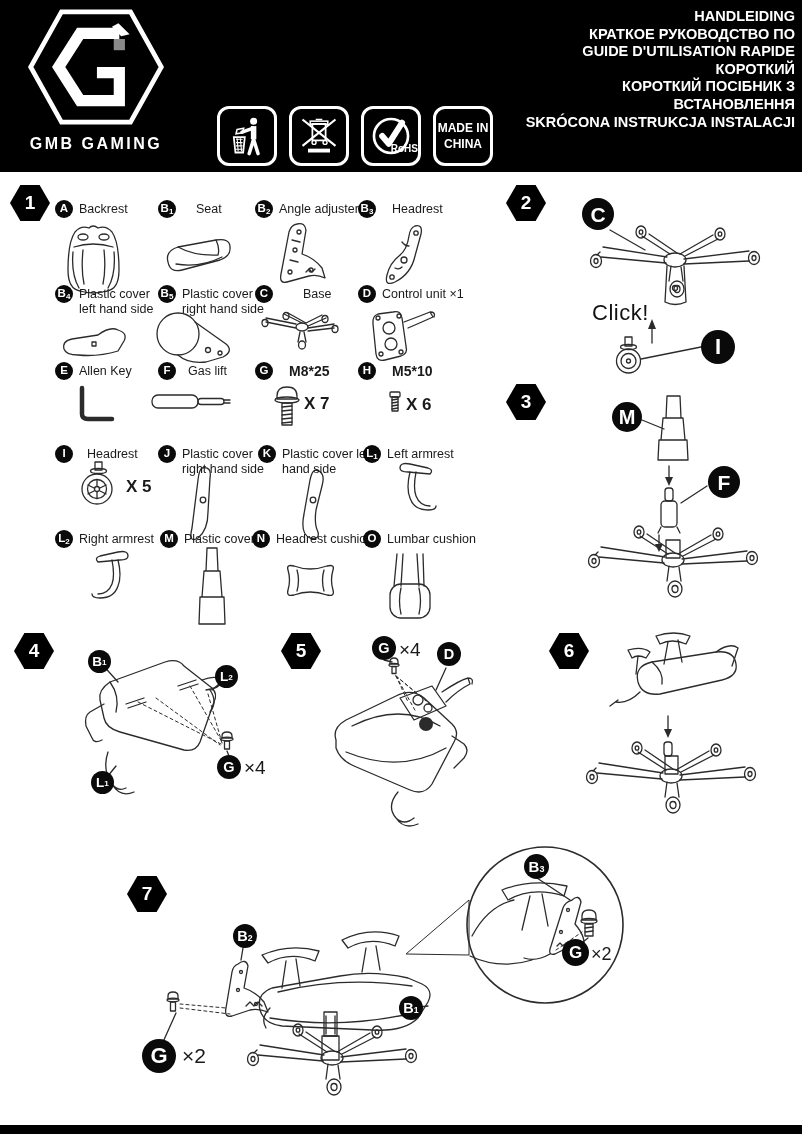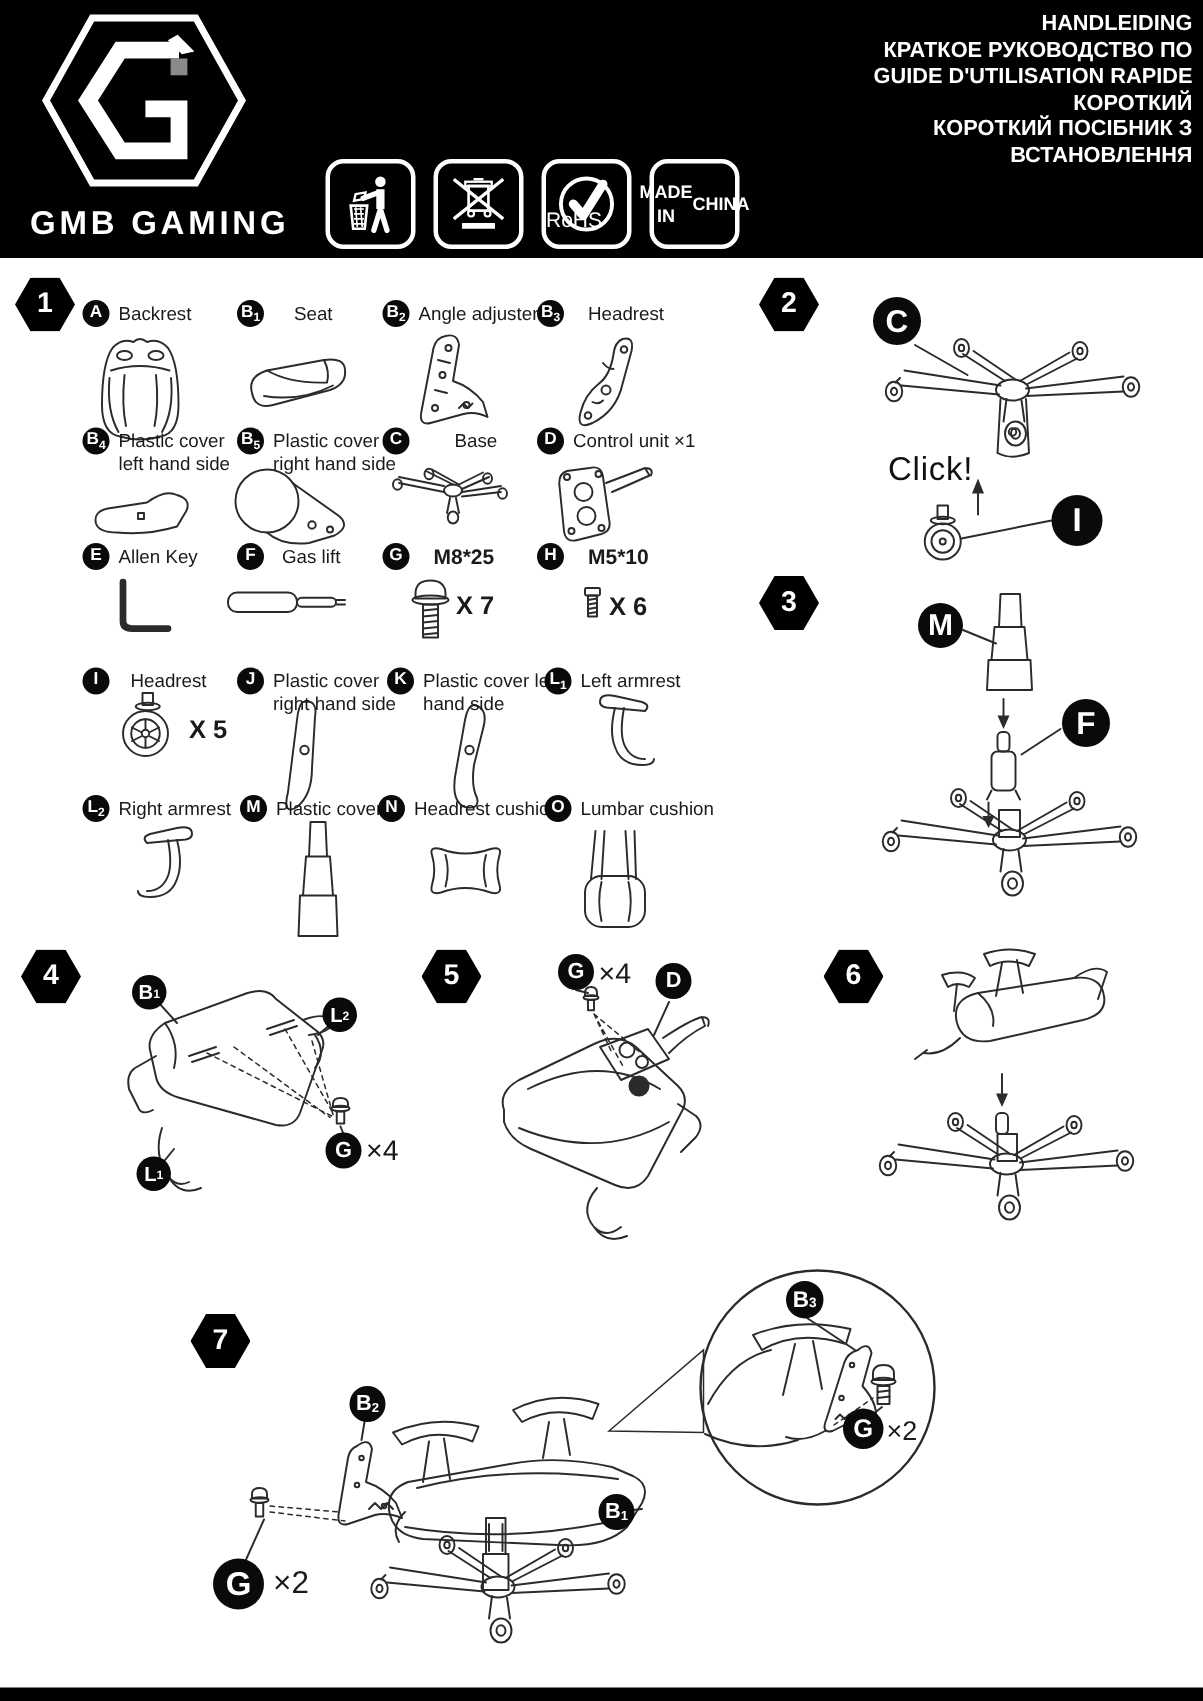--- a/index.html
+++ b/index.html
@@ -2,27 +2,27 @@
 <html><head>
 <meta charset="utf-8">
 <style>
   html,body{margin:0;padding:0;background:#888}
   .page{position:relative;width:802px;height:1134px;background:#fff;overflow:hidden;
         font-family:"Liberation Sans",sans-serif;color:#111}
 
   
   .hdr{position:absolute;left:0;top:0;width:802px;height:172px;background:#000;color:#fff}
   .logo-wrap{position:absolute;left:20px;top:6px;width:152px;text-align:center}
-  .brand{margin-top:3px;font-weight:bold;font-size:22px;letter-spacing:2.5px;white-space:nowrap}
+  .brand{margin-top:3px;font-weight:bold;font-size:16px;letter-spacing:2.5px;white-space:nowrap}
   .model{position:absolute;left:184px;top:11px;font-weight:bold;font-size:30px;line-height:35px;letter-spacing:-0.5px;white-space:nowrap}
   .certs{position:absolute;left:217px;top:106px;display:flex;gap:12px}
   .cert{width:60px;height:60px;border:3px solid #fff;border-radius:12px;box-sizing:border-box;
         display:flex;align-items:center;justify-content:center;position:relative}
-  .made{flex-direction:row;font-weight:bold;font-size:12px;line-height:16px;text-align:center}
-  .rohs-t{position:absolute;left:0;right:0;bottom:9px;text-align:left;font-weight:normal;font-size:14px}
+  .made{flex-direction:column;font-weight:bold;font-size:12px;line-height:16px;}
+  .rohs-t{position:absolute;left:0;right:0;bottom:9px;text-align:right;font-weight:bold;font-size:10px}
   .titles{position:absolute;right:7px;top:8px;text-align:right;font-weight:bold;font-size:14.5px;line-height:17.6px;white-space:nowrap}
 
   
   .hex{position:absolute;width:40px;height:36px;background:#000;color:#fff;z-index:3;
        display:flex;align-items:center;justify-content:center;font-weight:bold;font-size:19px;
        clip-path:polygon(26% 0,74% 0,100% 50%,74% 100%,26% 100%,0 50%)}
 
   
   .circ{position:absolute;background:#0a0a0a;color:#fff;border-radius:50%;z-index:3;
         display:flex;align-items:center;justify-content:center;font-weight:bold;line-height:1}
@@ -134,20 +134,21 @@
       </div>
     </div>
 
     <div class="titles">
       <div>HANDLEIDING</div>
       <div>КРАТКОЕ РУКОВОДСТВО ПО</div>
       <div>GUIDE D'UTILISATION RAPIDE</div>
       <div>КОРОТКИЙ</div>
       <div>КОРОТКИЙ ПОСІБНИК З</div>
       <div>ВСТАНОВЛЕННЯ</div>
+      <div>SKRÓCONA INSTRUKCJA INSTALACJI</div>
     </div>
   </header>
 
   <div class="hex" style="left:10px;top:185px">
       <span>1</span>
     </div>
   <div class="hex" style="left:506px;top:185px">
       <span>2</span>
     </div>
   <div class="hex" style="left:506px;top:384px">

